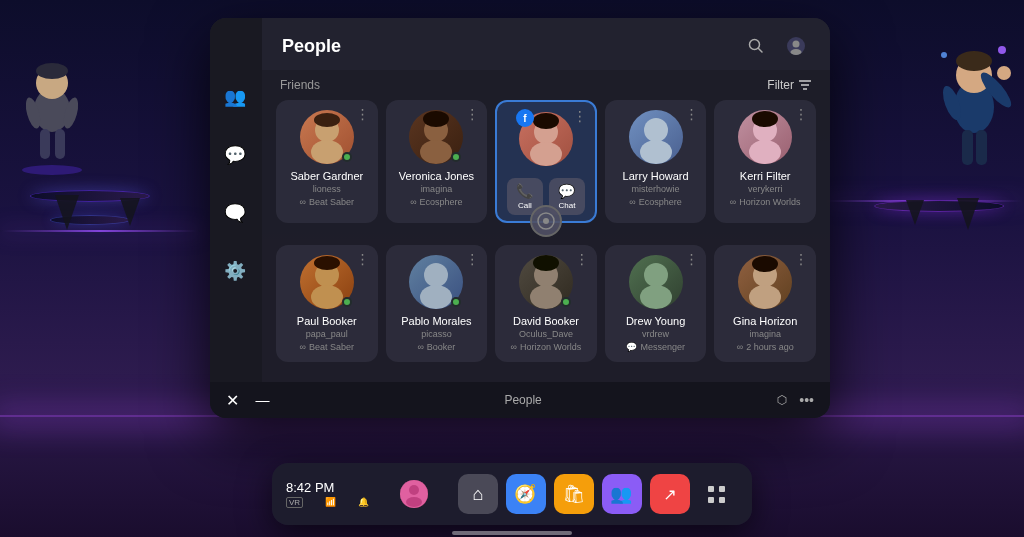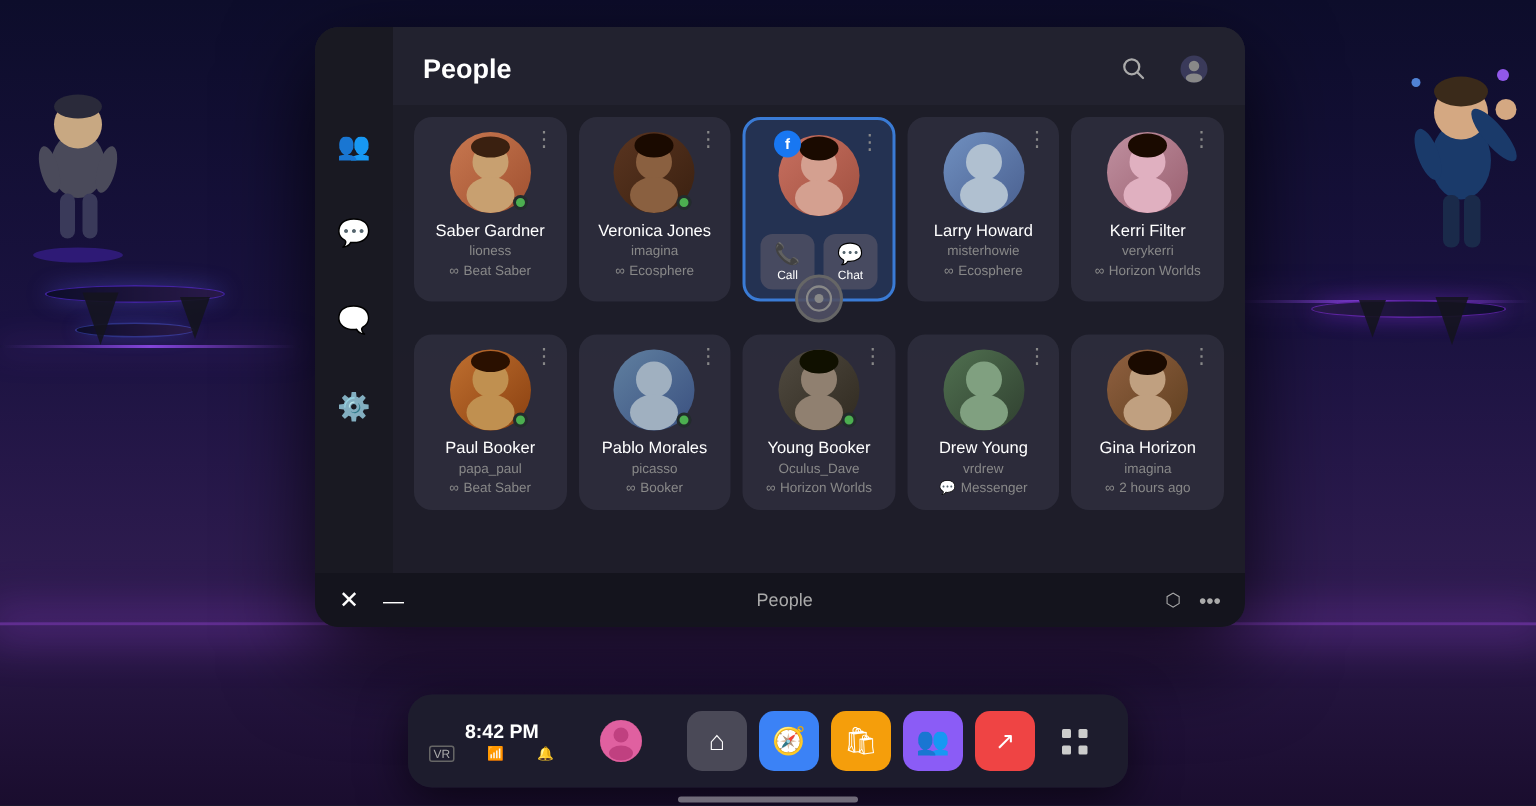--- a/index.html
+++ b/index.html
@@ -323,22 +323,21 @@
       box-shadow: 0 8px 32px rgba(0,0,0,0.6);
     }
     .sys-left {
       display: flex;
       flex-direction: column;
       gap: 2px;
     }
     .sys-time {
       color: #fff;
       font-size: 13px;
-      font-weight: 700;
-      margin-left: 24px;
+      font-weight: 400;
     }
     .sys-indicators {
       display: flex;
       gap: 22px;
       color: #aaa;
       font-size: 9px;
     }
     .sys-avatar {
       width: 28px;
       height: 28px;
@@ -488,20 +487,31 @@
           <circle cx="10" cy="10" r="9" fill="#3a3a5a"></circle>
           <circle cx="10" cy="8" r="3.5" fill="#888"></circle>
           <ellipse cx="10" cy="16" rx="5.5" ry="3" fill="#888"></ellipse>
         </svg>
       </div>
     </div>
   </div>
 
   <div class="content-area">
 
+    <div class="filter-row">
+      <span class="section-label">Friends</span>
+      <div class="filter-btn">
+        <span>Filter</span>
+        <svg width="14" height="14" viewBox="0 0 14 14" fill="none">
+          <line x1="1" y1="3" x2="13" y2="3" stroke="#ccc" stroke-width="1.5"></line>
+          <line x1="3" y1="7" x2="11" y2="7" stroke="#ccc" stroke-width="1.5"></line>
+          <line x1="5" y1="11" x2="9" y2="11" stroke="#ccc" stroke-width="1.5"></line>
+        </svg>
+      </div>
+    </div>
 
     <div class="friends-grid">
 
       <div class="friend-card">
         <span class="card-menu">⋮</span>
         <div class="avatar-container">
           <div class="avatar-circle" style="background: linear-gradient(135deg, #c87850, #a05030);">
             <svg width="54" height="54" viewBox="0 0 54 54">
                 <circle cx="27" cy="20" r="12" fill="#c8a070"></circle>
                 <ellipse cx="27" cy="42" rx="16" ry="12" fill="#c8a070"></ellipse>
@@ -649,21 +659,21 @@
         <div class="avatar-container">
           <div class="avatar-circle" style="background: linear-gradient(135deg, #504a40, #302a20);">
             <svg width="54" height="54" viewBox="0 0 54 54">
                 <circle cx="27" cy="20" r="12" fill="#908070"></circle>
                 <ellipse cx="27" cy="42" rx="16" ry="12" fill="#908070"></ellipse>
                 <ellipse cx="27" cy="8" rx="13" ry="8" fill="#101000"></ellipse>
               </svg>
           </div>
           <div class="online-dot"></div>
         </div>
-        <div class="friend-name">Young Booker</div>
+        <div class="friend-name">David Booker</div>
         <div class="friend-username">Oculus_Dave</div>
         <div class="friend-activity">
           <span class="inf">∞</span>
           <span>Horizon Worlds</span>
         </div>
       </div>
 
       <div class="friend-card" style="margin-top:14px;">
         <span class="card-menu">⋮</span>
         <div class="avatar-container">

